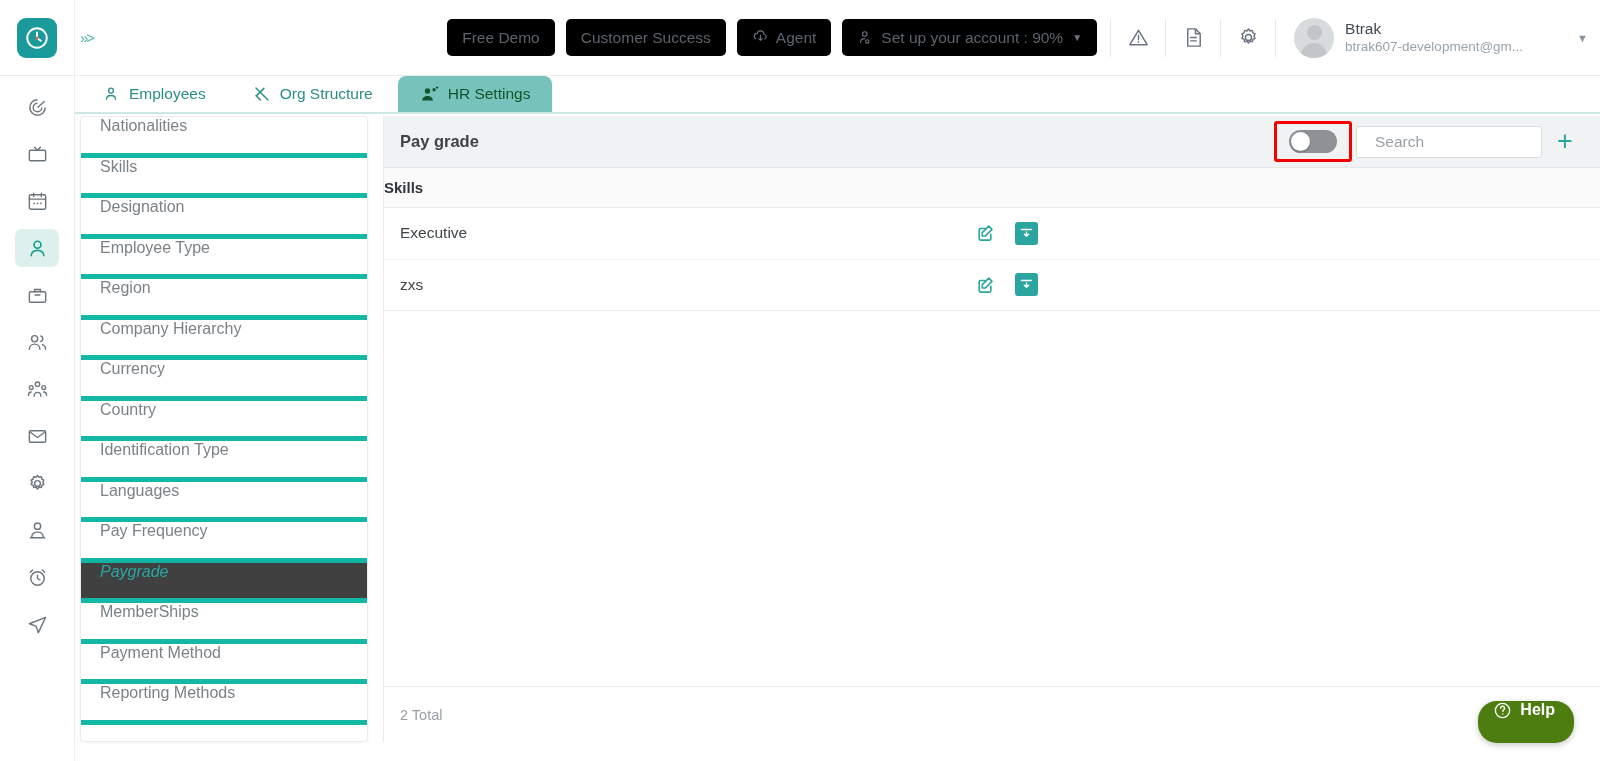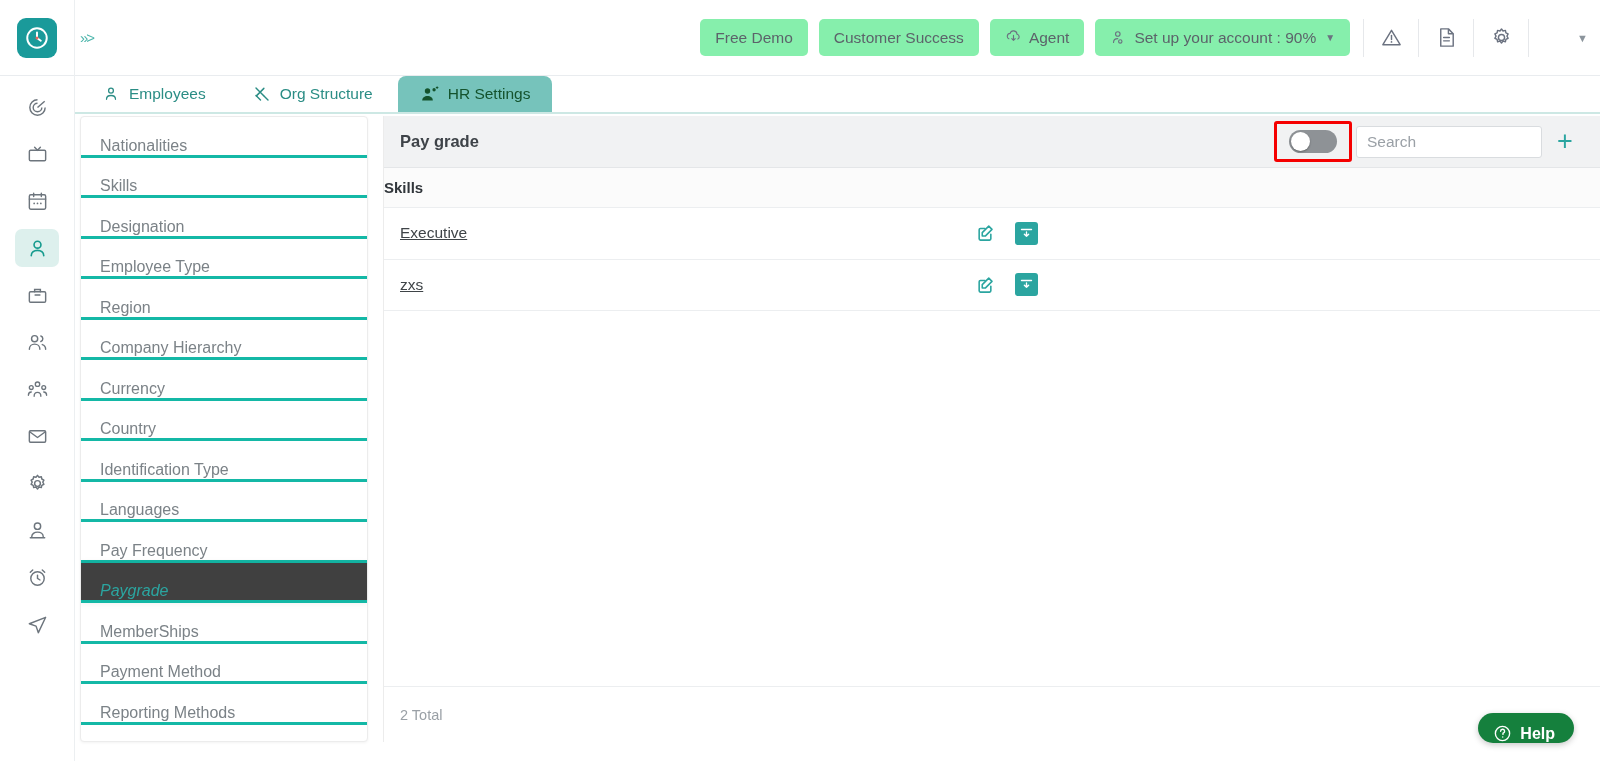--- a/index.html
+++ b/index.html
@@ -42,21 +42,21 @@
     font-size: 15px;
     letter-spacing: -2px;
     padding-left: 5px;
     flex: 0 0 28px;
     cursor: pointer;
   }
 
   .topbar-spacer { flex: 1 1 auto; }
 
   .pill {
-    background: #86efac;
+    background: #000000;
     border-radius: 5px;
     height: 37px;
     padding: 0 15px;
     display: flex; align-items: center; gap: 7px;
     font-size: 15.5px;
     color: #5c636a;
     cursor: pointer;
     margin-right: 11px;
     white-space: nowrap;
   }
@@ -156,25 +156,25 @@
     top: 116px; left: 80px;
     width: 288px; height: 626px;
     background: #ffffff;
     border: 1px solid #ececec;
     border-radius: 4px;
     box-shadow: 0 1px 3px rgba(0,0,0,.05);
     overflow: hidden;
   }
   .s-item {
     height: 40.5px;
-    display: flex; align-items: flex-end;
+    display: flex; align-items: flex-start;
     padding-left: 19px;
     font-size: 16px;
     color: #7b8287;
-    border-bottom: 3px solid #14b8a6;
+    border-bottom: 5px solid #14b8a6;
     cursor: pointer;
   }
   .s-item.active {
     color: #2ba5a0;
     background: #404040;
     box-shadow: 0 0 7px rgba(0,0,0,.07);
     position: relative; z-index: 2; font-style: italic;
   }
 
   
@@ -219,21 +219,21 @@
     border-radius: 50%;
     background: #ffffff;
     box-shadow: 0 1px 2px rgba(0,0,0,.3);
   }
 
   .search-input {
     width: 186px; height: 32px;
     border: 1px solid #d9dcdf;
     border-radius: 3px;
     background: #ffffff;
-    padding: 0 10px;
+    padding: 0 18px;
     font-size: 15.5px;
     color: #555b60;
     font-family: "Liberation Sans", sans-serif;
     outline: none;
   }
   .search-input::placeholder { color: #9aa0a6; }
 
   .add-btn {
     width: 38px; height: 38px;
     display: flex; align-items: center; justify-content: center;
@@ -256,21 +256,20 @@
   .col-name { width: 590px; padding-left: 16px; }
   .col-actions { width: 200px; }
 
   .tbody { flex: 1 1 auto; }
   .trow {
     height: 51.5px;
     display: flex; align-items: center;
     border-bottom: 1px solid #eceef0;
     font-size: 15.5px;
     color: #3f4448;
-    text-decoration: underline;
   }
   .cell-name { width: 590px; padding-left: 16px; }
   .cell-actions { width: 200px; display: flex; align-items: center; gap: 20px; }
 
   .act-edit {
     width: 21px; height: 21px;
     color: #2ba5a0; cursor: pointer;
     display: flex; align-items: center; justify-content: center;
   }
   .act-archive {
@@ -287,24 +286,24 @@
     display: flex; align-items: center;
     padding-left: 16px;
     font-size: 14.5px;
     color: #9aa0a6;
   }
 
   
   .help-btn {
     position: absolute;
     right: 26px; bottom: 18px;
-    height: 30px;
-    background: #15803d;
+    height: 42px;
+    background: #4d7c0f;
     border-radius: 19px;
-    display: flex; align-items: flex-end; gap: 8px;
+    display: flex; align-items: flex-start; gap: 8px;
     padding: 0 19px 0 15px;
     color: #ffffff;
     font-size: 16px; font-weight: bold;
     cursor: pointer;
     box-shadow: 0 2px 6px rgba(0,0,0,.22);
     z-index: 20;
   }
 </style>
 </head>
 <body>
@@ -370,20 +369,27 @@
   <div class="icon-div"></div>
   <div class="icon-btn">
     <svg width="23" height="23" viewBox="0 0 24 24" fill="none" stroke="#6b7280" stroke-width="1.5">
       <circle cx="12" cy="12" r="3.2"></circle>
       <path d="M12 3.2l1.6 2 2.5-.6.5 2.5 2.3 1.1-1.2 2.3 1.2 2.3-2.3 1.1-.5 2.5-2.5-.6-1.6 2-1.6-2-2.5.6-.5-2.5-2.3-1.1 1.2-2.3-1.2-2.3 2.3-1.1.5-2.5 2.5.6z" stroke-linejoin="round"></path>
     </svg>
   </div>
 
   <div class="icon-div"></div>
 
+  <div class="user-block">
+    <div class="avatar"></div>
+    <div>
+      <div class="user-name">Btrak</div>
+      <div class="user-mail">btrak607-development@gm...</div>
+    </div>
+  </div>
   <div class="caret-dn">▼</div>
 </div>
 
 <div class="rail">
   <div class="rail-item">
     <svg width="23" height="23" viewBox="0 0 24 24" fill="none" stroke="currentColor" stroke-width="1.5">
       <path d="M16.5 12a4.5 4.5 0 1 1-4.5-4.5"></path>
       <path d="M20 12a8 8 0 1 1-8-8"></path>
       <path d="M12 12 19.5 5.5"></path>
     </svg>

